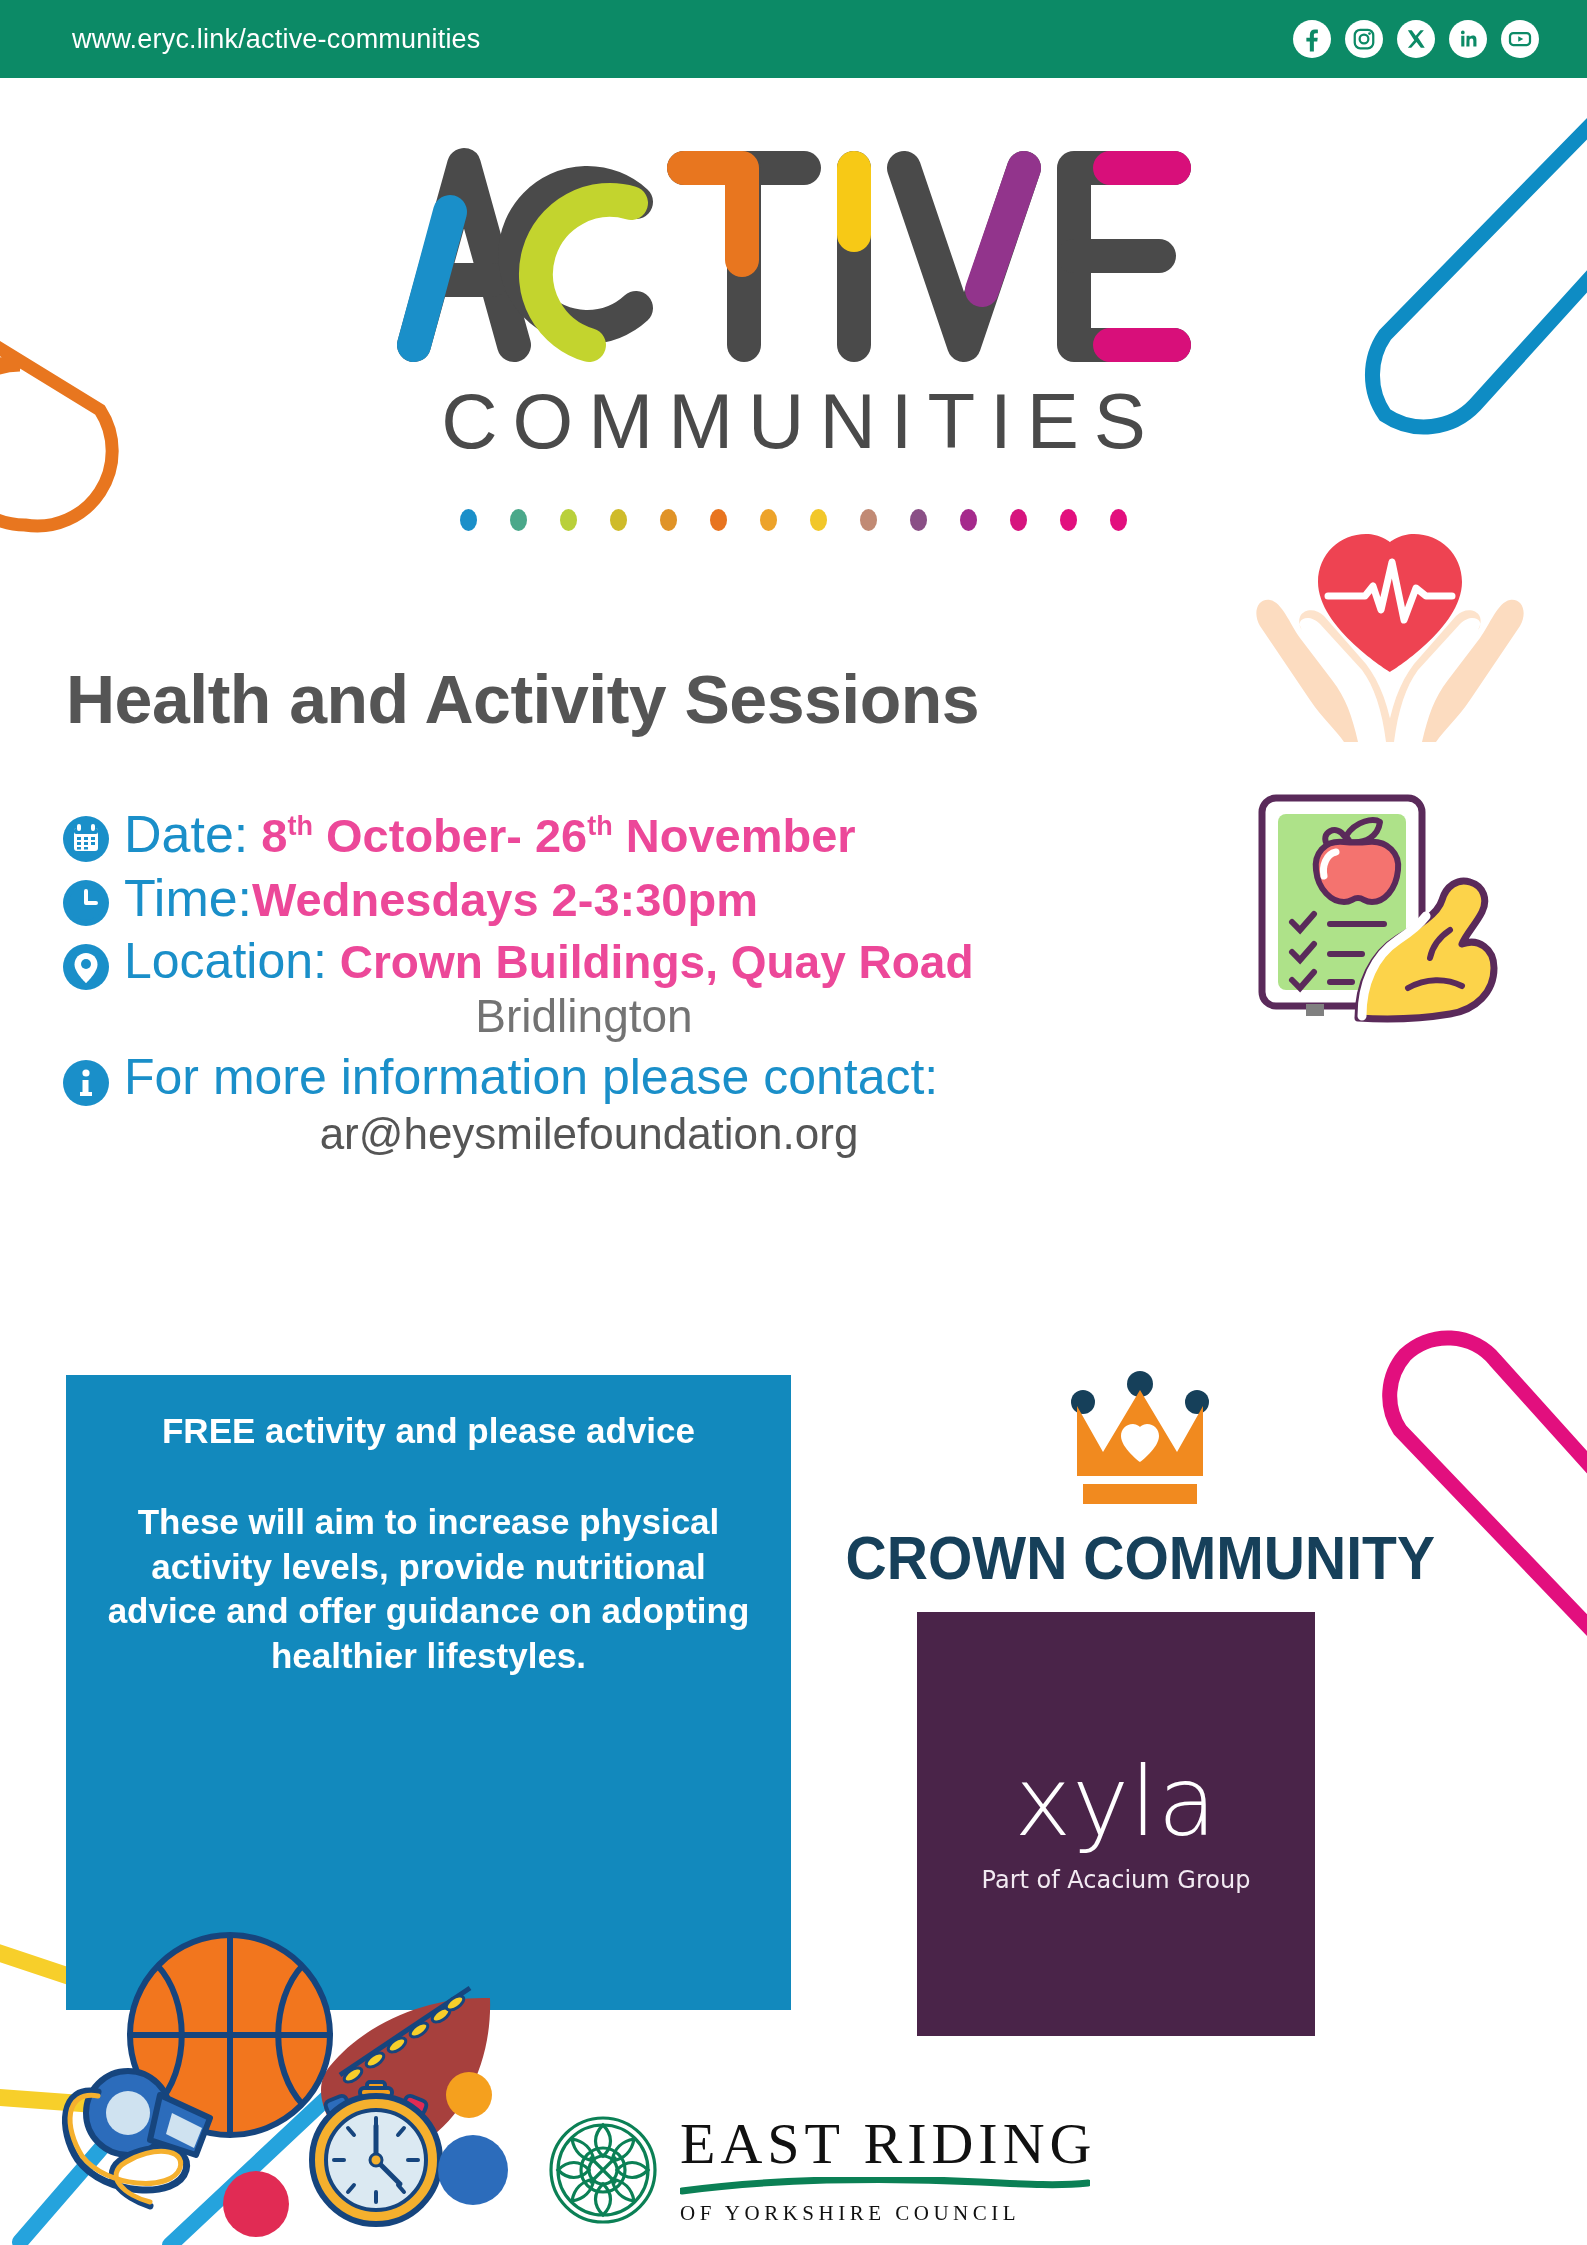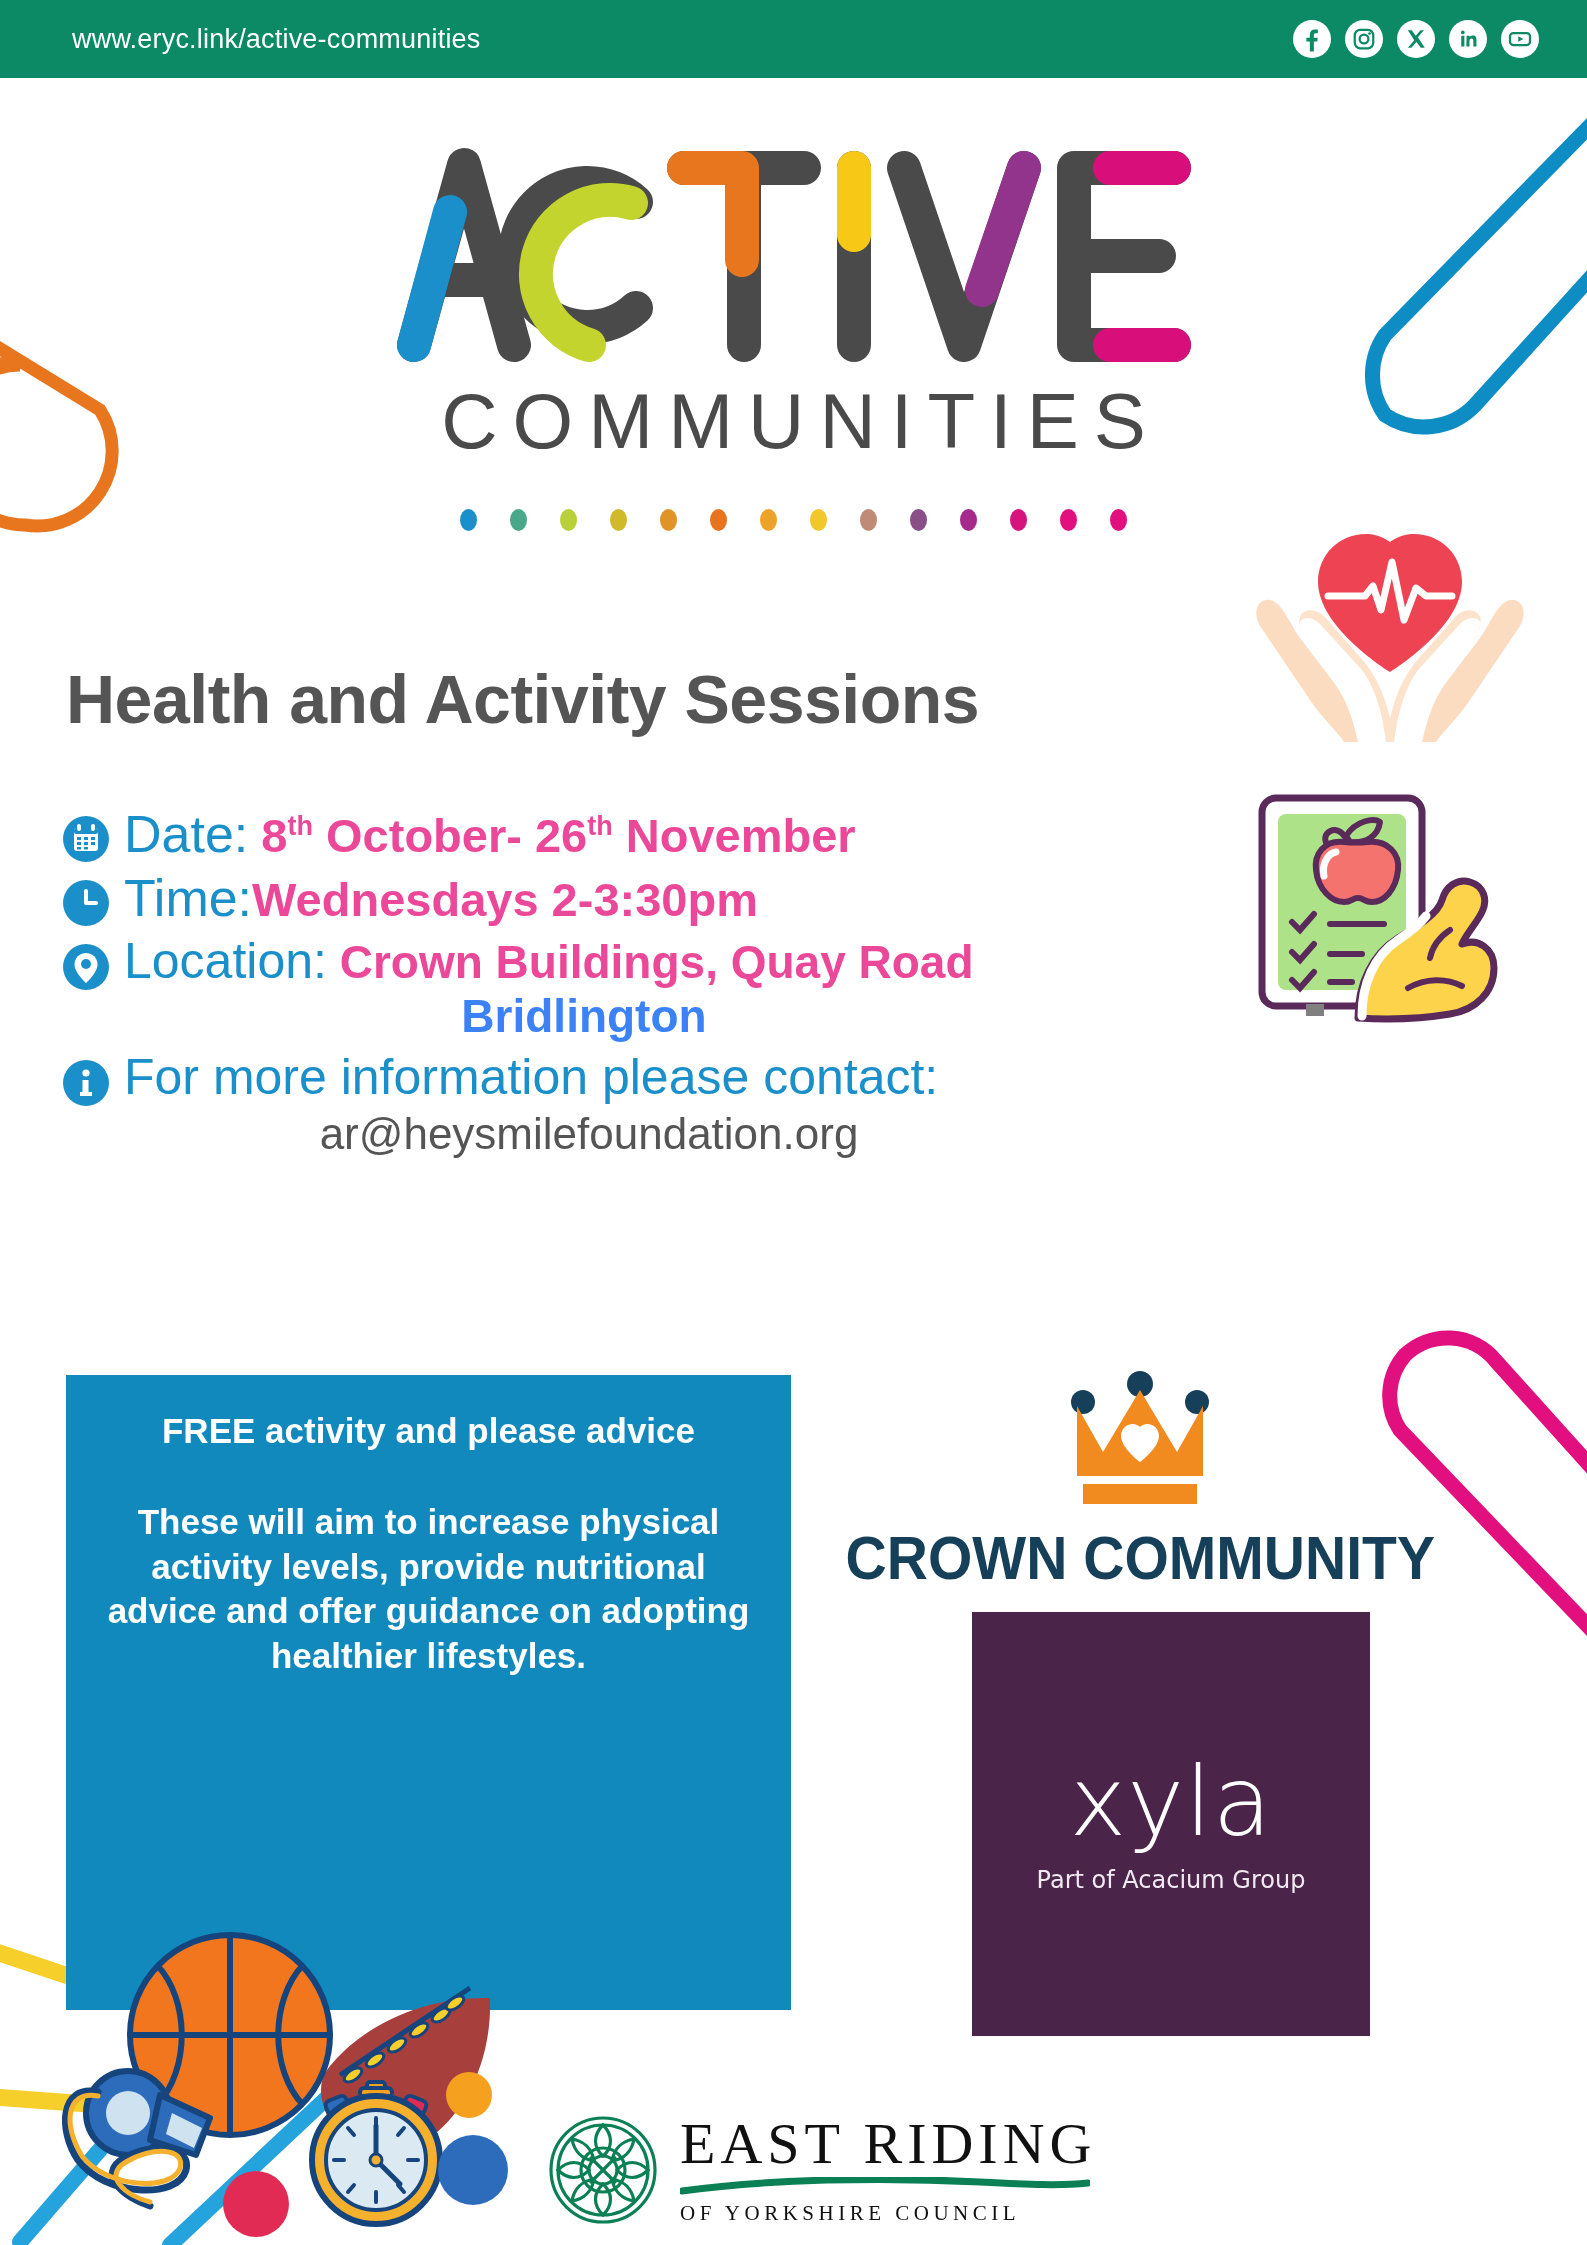--- a/index.html
+++ b/index.html
@@ -105,22 +105,22 @@
     color: #ec4899;
     font-size: 47px;
     font-weight: bold;
     font-family: "Liberation Sans", sans-serif;
   }
   .detail-value sup { font-size: 27px; vertical-align: super; }
   .detail-line.loc .detail-label { font-size: 50px; }
   .detail-line.loc .detail-value { font-size: 46px; }
   .loc-second {
     text-align: center;
-    color: #3b82f6;
-    font-size: 46px; font-weight: bold;
+    color: #737373;
+    font-size: 46px; font-weight: normal;
     margin-top: 2px;
     padding-right: 170px;
   }
   .detail-line.info .detail-label { font-size: 50px; }
   .info-email {
     text-align: center;
     color: #555555;
     font-size: 44px; font-weight: normal;
     margin-top: 4px;
     padding-right: 160px;
@@ -160,21 +160,21 @@
     color: #16405a;
     letter-spacing: 0px;
     font-family: "Liberation Sans", sans-serif;
     transform: scaleX(0.92);
     white-space: nowrap;
   }
 
   
   .xyla-box {
     position: absolute;
-    left: 972px; top: 1612px;
+    left: 917px; top: 1612px;
     width: 398px; height: 424px;
     background: #4a2449;
     z-index: 7;
     display: flex; flex-direction: column;
     align-items: center; justify-content: center;
   }
   .xyla-word {
     color: #ffffff;
     font-size: 96px;
     font-weight: 300;

